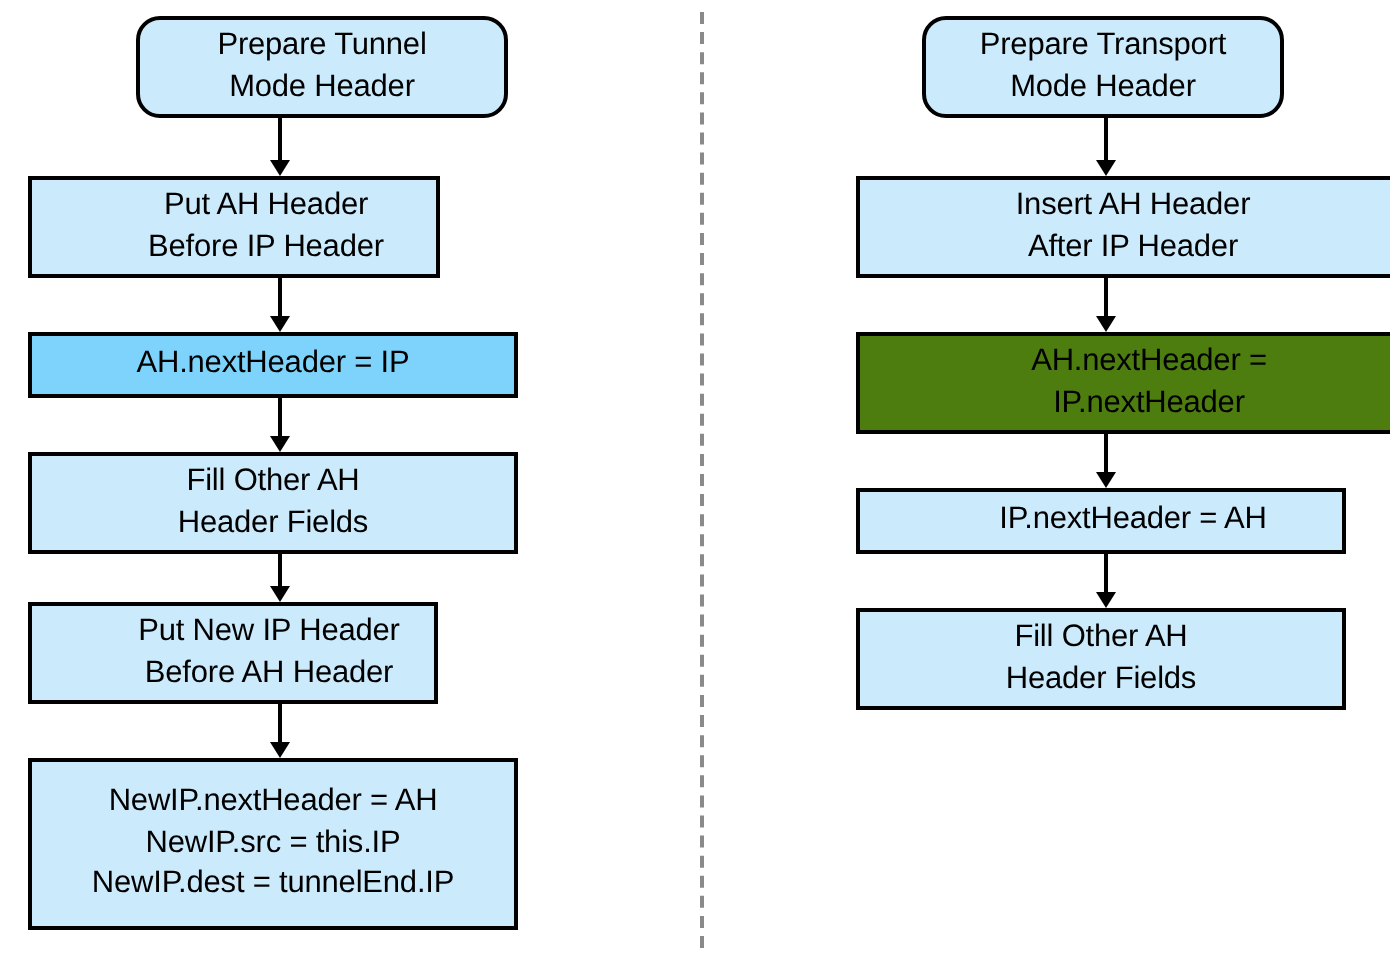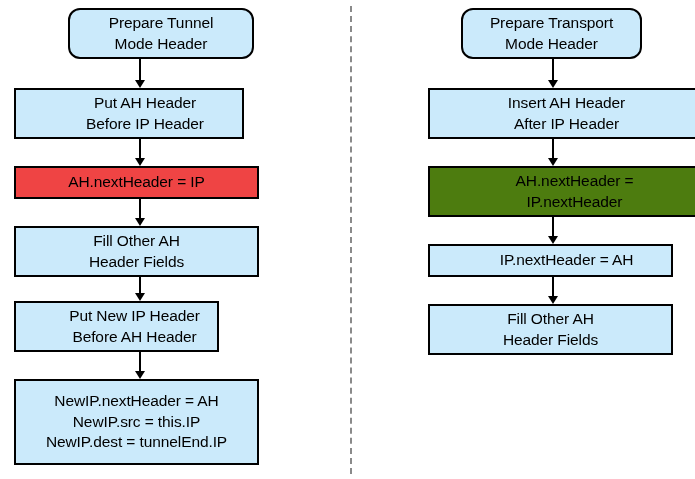--- a/index.html
+++ b/index.html
@@ -72,25 +72,25 @@
       <div class="edge" style="left: 139px; top: 199px; height: 21px; border-left-color: rgb(0, 0, 0);"></div>
       <div class="arrowhead" style="left: 135px; top: 218px; border-top-color: rgb(0, 0, 0);"></div>
       <div class="edge" style="left: 139px; top: 277px; height: 18px; border-left-color: rgb(0, 0, 0);"></div>
       <div class="arrowhead" style="left: 135px; top: 293px; border-top-color: rgb(0, 0, 0);"></div>
       <div class="edge" style="left: 139px; top: 352px; height: 21px; border-left-color: rgb(0, 0, 0);"></div>
       <div class="arrowhead" style="left: 135px; top: 371px; border-top-color: rgb(0, 0, 0);"></div>
       <div class="node rounded" style="left: 46px; top: 8px; width: 186px; height: 51px; background: rgb(203, 234, 251); border-color: rgb(0, 0, 0); margin-left: 22px;">
         <div class="lines">Prepare Tunnel
 Mode Header</div>
       </div>
-      <div class="node" style="left: 14px; top: 88px; width: 230px; height: 51px; background: rgb(203, 234, 251); border-color: rgb(0, 0, 0); padding-left: 32px;">
+      <div class="node" style="left: 14px; top: 88px; width: 206px; height: 51px; background: rgb(203, 234, 251); border-color: rgb(0, 0, 0); padding-left: 32px;">
         <div class="lines">Put AH Header
 Before IP Header</div>
       </div>
-      <div class="node" style="left: 14px; top: 166px; width: 245px; height: 33px; background: #ef4444; border-color: rgb(0, 0, 0);">
+      <div class="node" style="left: 14px; top: 166px; width: 245px; height: 33px; background: #7dd3fc; border-color: rgb(0, 0, 0);">
         <div class="lines">AH.nextHeader = IP</div>
       </div>
       <div class="node" style="left: 14px; top: 226px; width: 245px; height: 51px; background: rgb(203, 234, 251); border-color: rgb(0, 0, 0);">
         <div class="lines">Fill Other AH
 Header Fields</div>
       </div>
       <div class="node" style="left: 14px; top: 301px; width: 205px; height: 51px; background: rgb(203, 234, 251); border-color: rgb(0, 0, 0); padding-left: 36px;">
         <div class="lines">Put New IP Header
 Before AH Header</div>
       </div>

